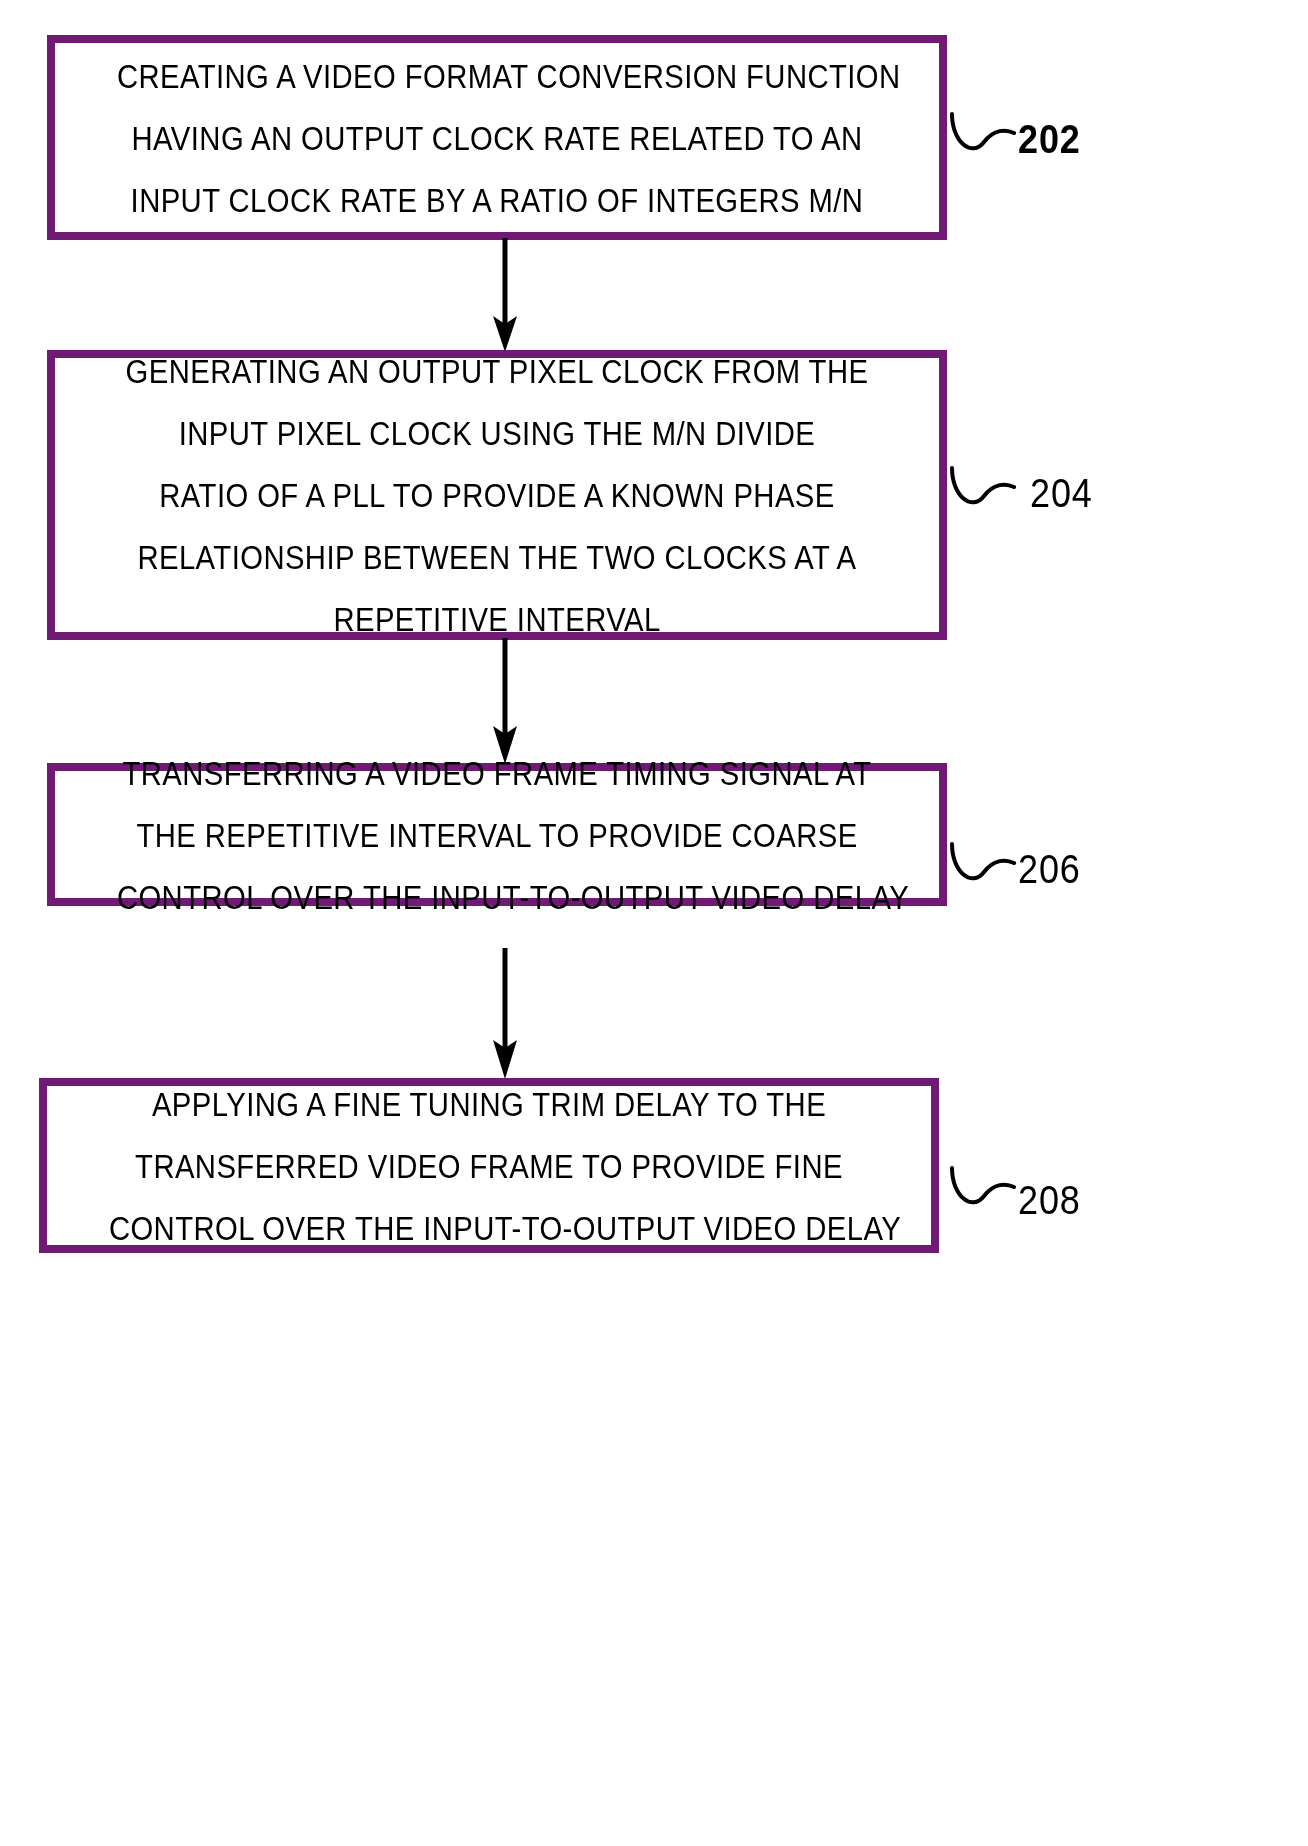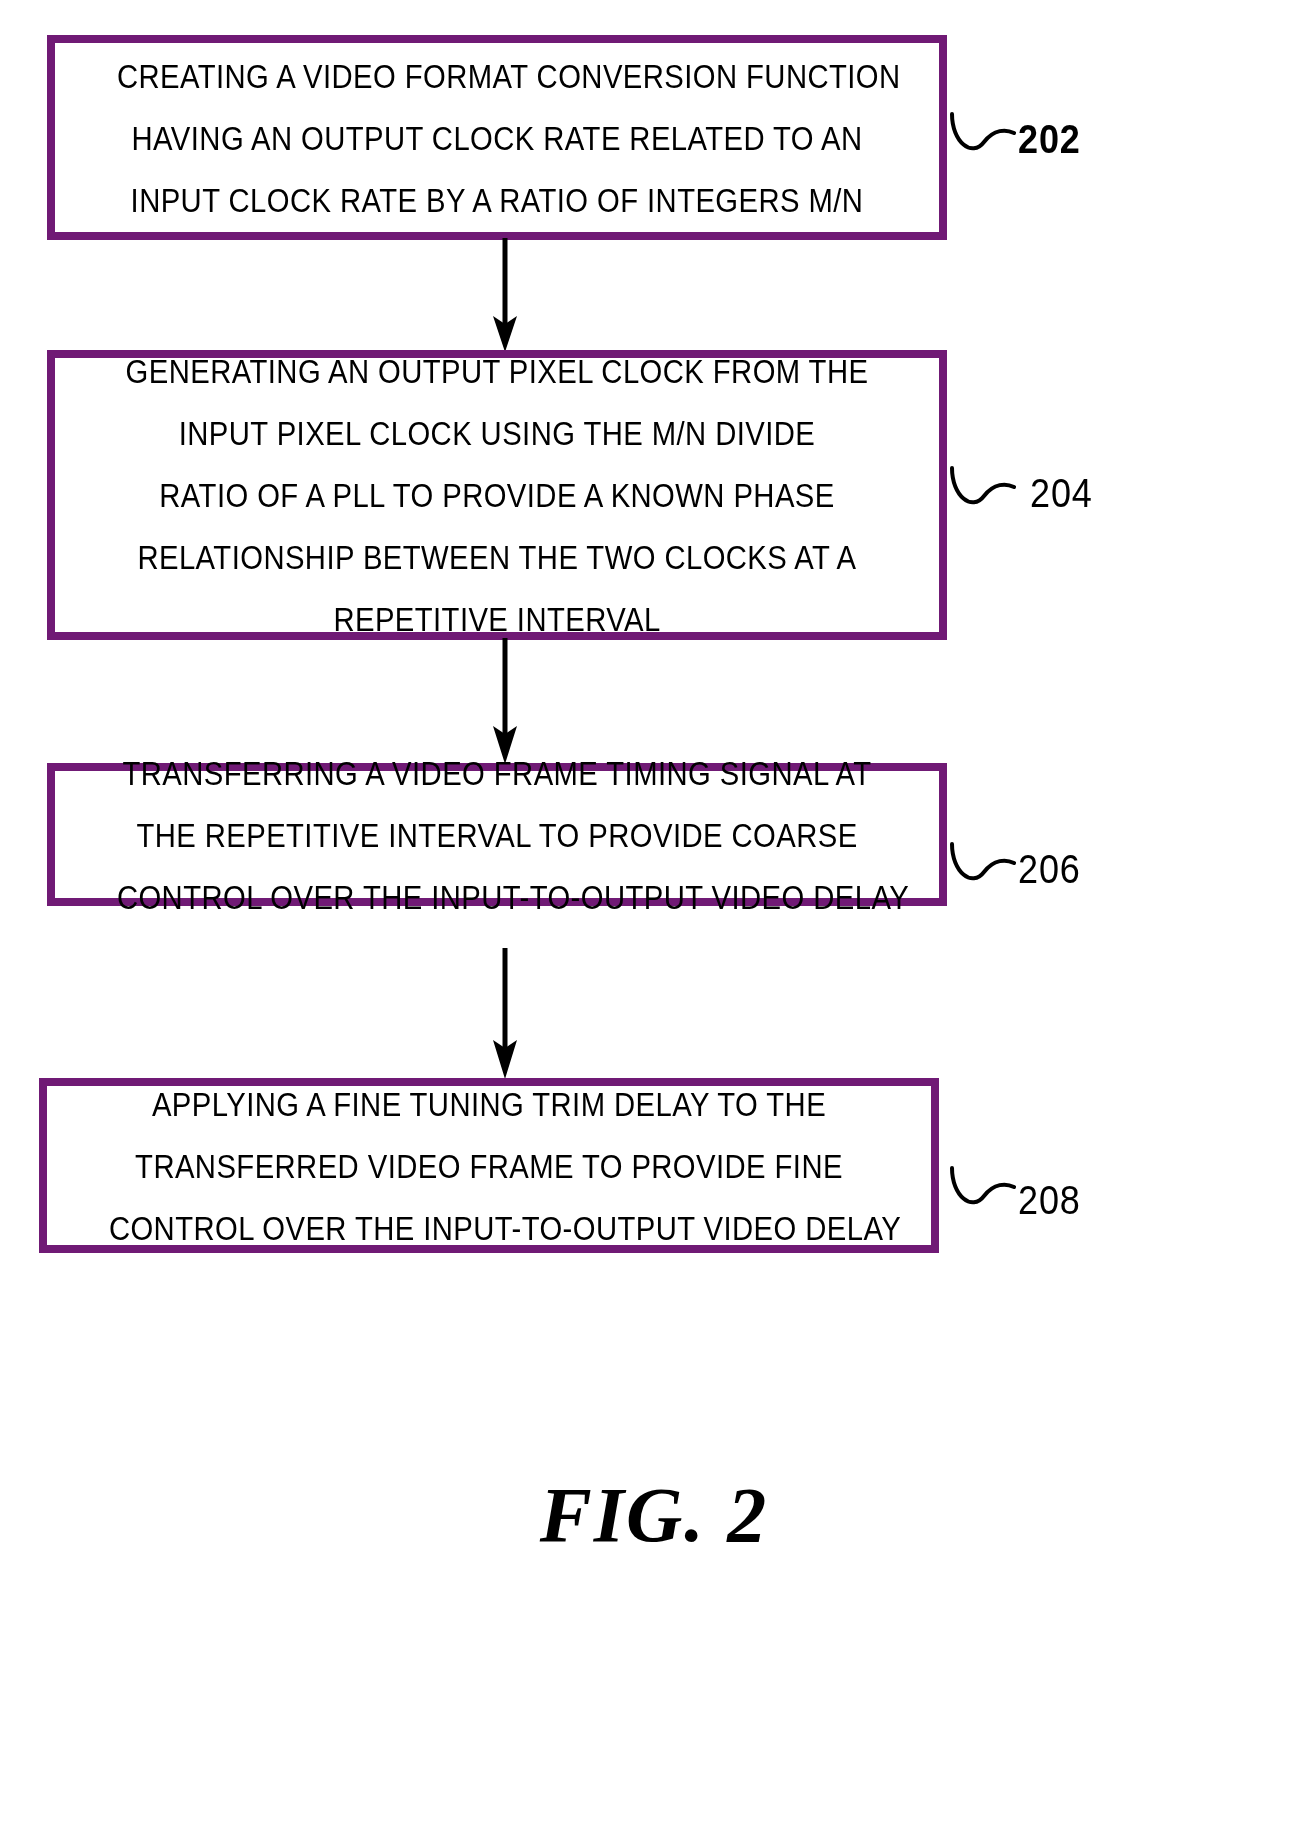--- a/index.html
+++ b/index.html
@@ -172,17 +172,14 @@
     <span class="step-text">CONTROL OVER THE INPUT-TO-OUTPUT VIDEO DELAY</span>
   </div>
 
   <div class="ref-group" id="ref-208">
     <svg class="ref-leader" width="66" height="54" viewBox="0 0 66 54">
       <path d="M2,2 C2,30 22,46 34,30 C44,17 56,17 64,21" fill="none" stroke="#000000" stroke-width="4" stroke-linecap="round"></path>
     </svg>
     <span class="ref-label">208</span>
   </div>
 
-  <div id="fig-caption">
-    <span class="fig-word">FIG.</span><span>&nbsp;</span><span class="fig-num">2</span>
-  </div>
 
 </div>
 
 </body></html>

